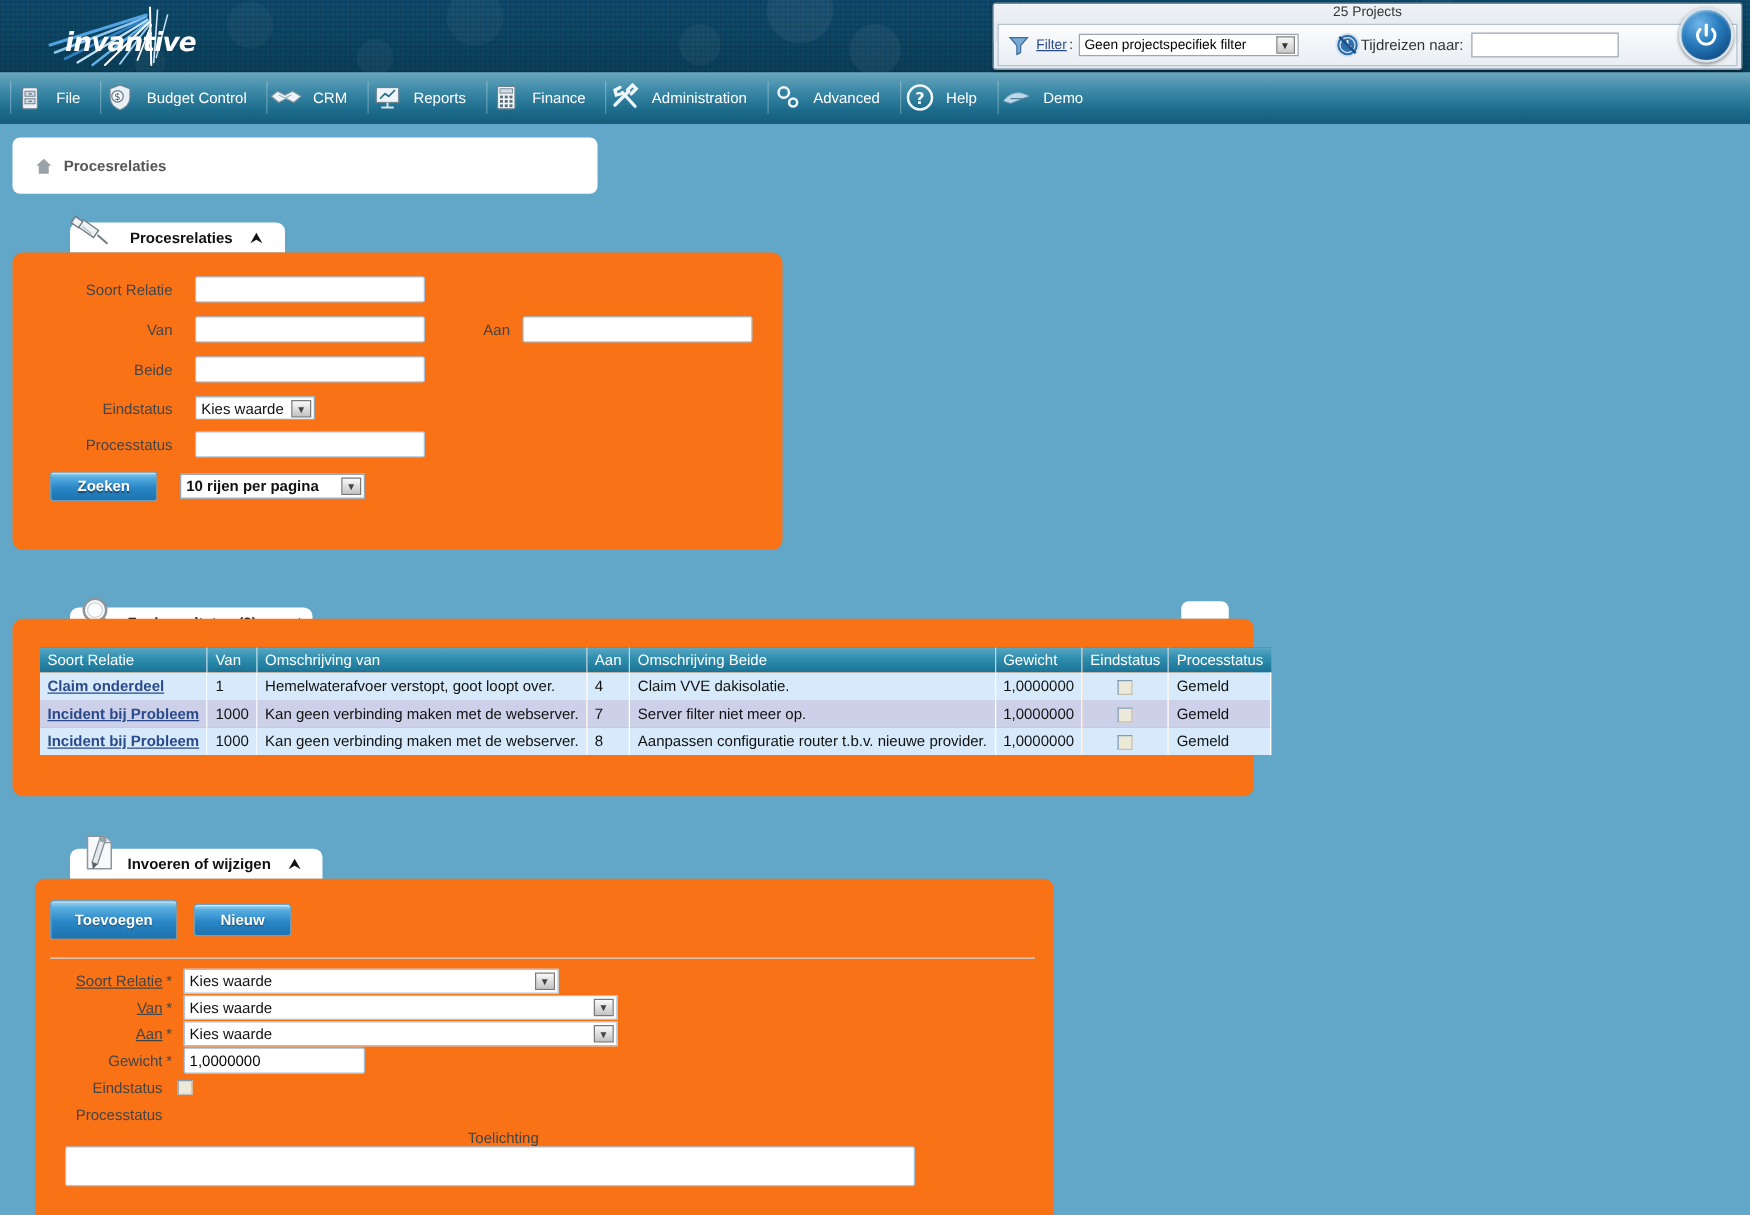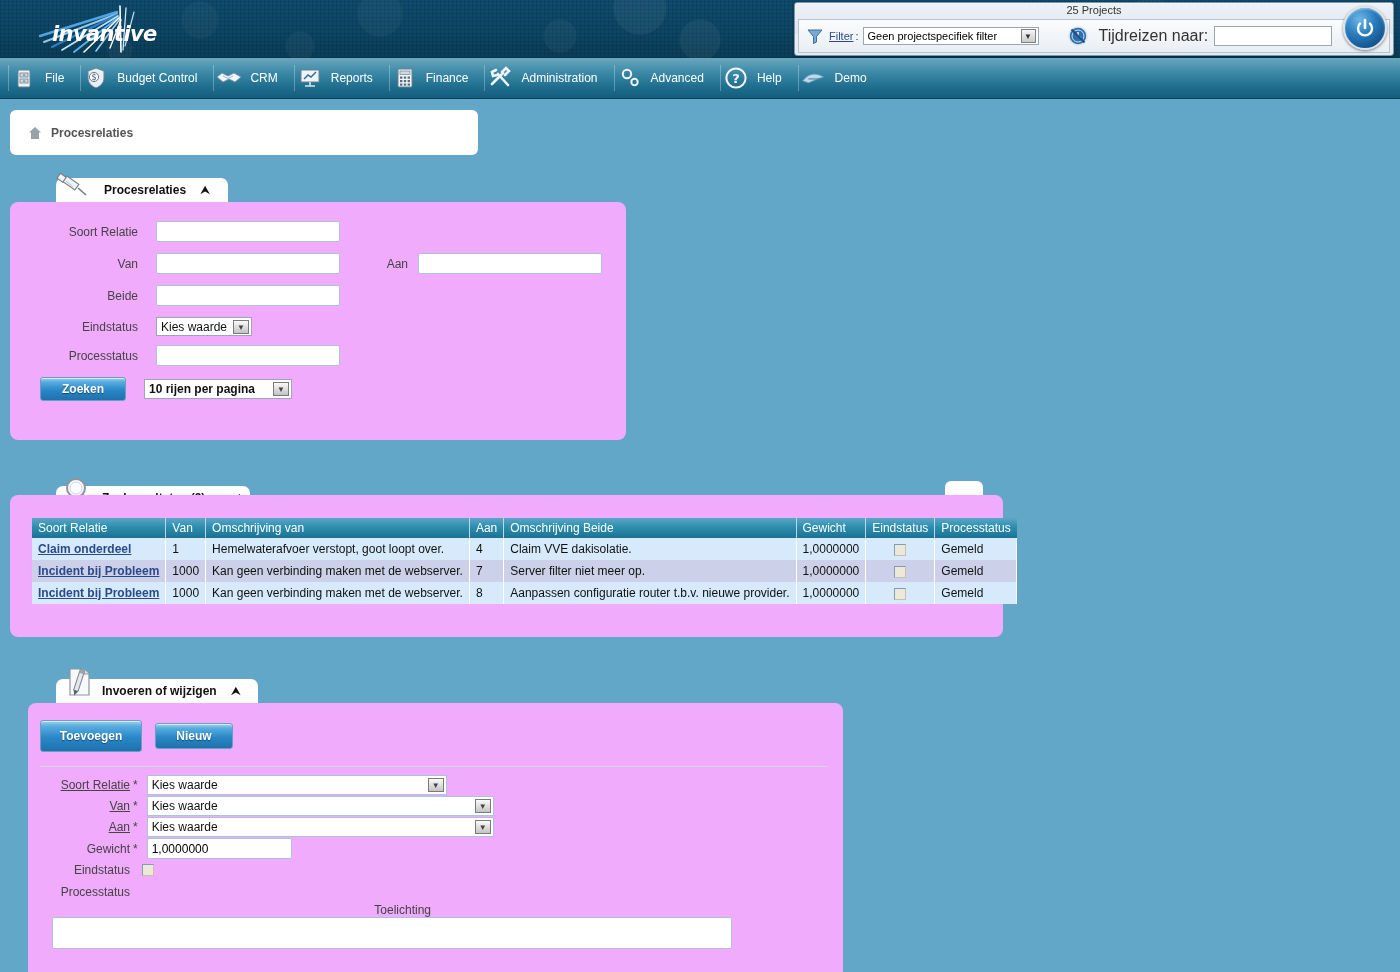--- a/index.html
+++ b/index.html
@@ -68,21 +68,21 @@
     font-size:11px; padding-left:4px; color:#000;
   }
   .combo .arrow {
     position:absolute; right:2px; top:1px; width:15px; height:14px;
     background:linear-gradient(180deg,#f6f6f6,#c9c9c9);
     border:1px solid #808080;
     display:flex; align-items:center; justify-content:center;
     font-size:8px; color:#333;
   }
   .tt-icon { width:22px; height:22px; margin-left:28px; }
-  .tt-label { font-size:16px; margin-left:10px; }
+  .tt-label { font-size:12px; margin-left:0; }
   .tt-input {
     width:118px; height:20px; background:#fff; border:1px solid #9aa6b2;
     margin-left:6px;
   }
   .powerbtn {
     position:absolute; right:6px; top:3px; width:44px; height:44px;
     border-radius:50%;
     background:radial-gradient(circle at 36% 28%, #6fb6e8 0%, #2a7ec0 40%, #14558f 75%, #0d3d6b 100%);
     border:2px solid #d9e3ea;
     box-shadow:0 1px 3px rgba(0,0,0,0.5), inset 0 1px 2px rgba(255,255,255,0.5);
@@ -115,21 +115,21 @@
   .tab {
     position:absolute; height:24px;
     background:#fff;
     border-radius:7px 7px 0 0;
     display:flex; align-items:center;
   }
   .tab-ico { position:absolute; width:34px; height:32px; }
   .tab-label { font-size:12px; font-weight:bold; color:#111; }
   .tab-chev { font-size:12px; color:#111; margin-left:14px; cursor:pointer; }
 
-  .panel { position:absolute; background:#f0abfc; border-radius:8px; }
+  .panel { position:absolute; background:#f97316; border-radius:8px; }
 
   
   .frow { position:absolute; display:flex; align-items:center; }
   .flabel { font-size:12px; color:#444; text-align:right; }
   .finput {
     background:#fff; border:1px solid #a9c4d8; border-radius:2px;
     height:21px;
   }
   .fselect {
     background:#fff; border:1px solid #a9c4d8;

